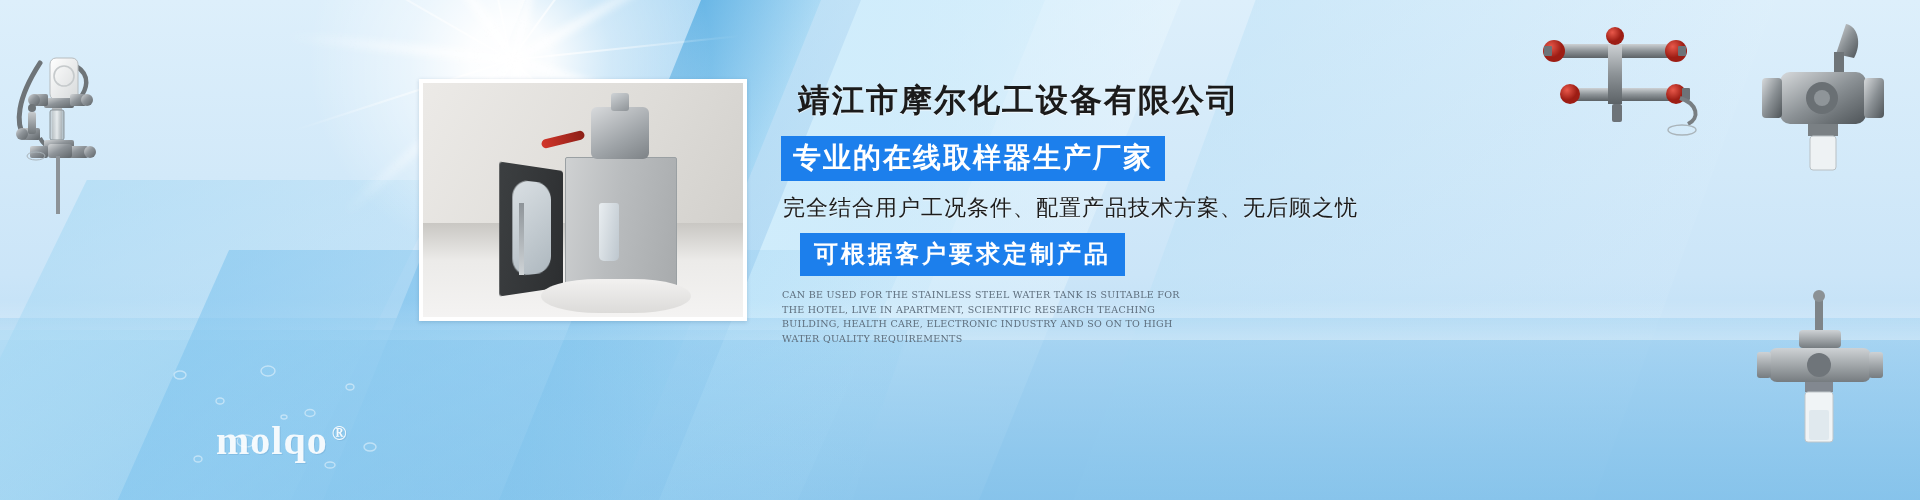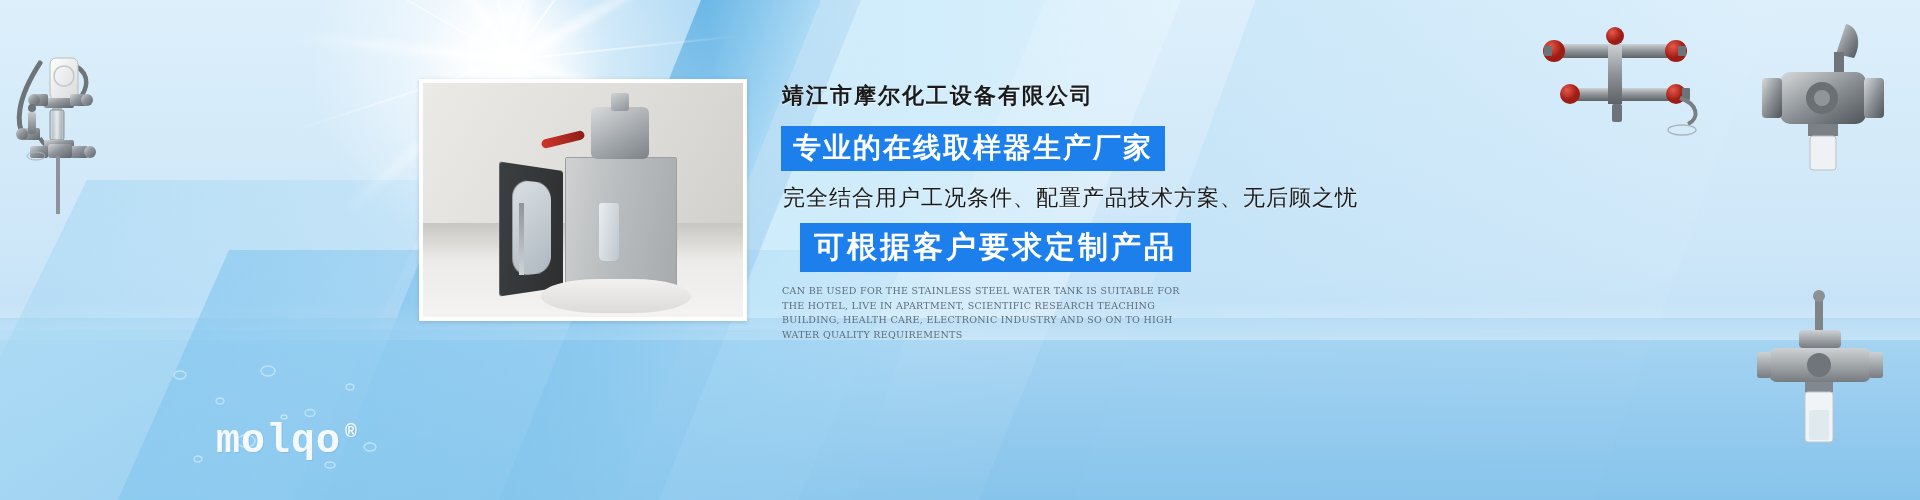--- a/index.html
+++ b/index.html
@@ -124,23 +124,23 @@
   
   .equip-left{position:absolute;left:10px;top:28px;width:180px;height:290px;}
   .equip-tr{position:absolute;right:200px;top:20px;width:190px;height:130px;}
   .equip-tr2{position:absolute;right:20px;top:20px;width:150px;height:160px;}
   .equip-br{position:absolute;right:35px;bottom:40px;width:130px;height:170px;}
 
   
   .textblock{position:absolute;left:775px;top:70px;width:700px;}
   .company-title{
     font-family:"DejaVu Serif","Liberation Serif",serif;
-    font-size:22px;font-weight:700;color:#1b1b1b;
+    font-size:32px;font-weight:700;color:#1b1b1b;
     letter-spacing:2px;line-height:1;
-    margin:14px 0 0 7px;
+    margin:14px 0 0 23px;
     text-shadow:0 1px 1px rgba(255,255,255,.7);
     white-space:nowrap;
   }
   .headline-bar{
     display:inline-block;
     background:#1c7fec;
     color:#ffffff;
     font-size:28px;font-weight:700;
     letter-spacing:2px;line-height:1;
     padding:8px 12px 9px 12px;
@@ -152,38 +152,38 @@
     font-size:22px;color:#1d1d1d;font-weight:500;
     letter-spacing:1px;line-height:1;
     margin:16px 0 0 8px;
     white-space:nowrap;
     text-shadow:0 1px 1px rgba(255,255,255,.6);
     text-align:center;
   }
   .cta-bar{
     display:inline-block;
     background:#1c7fec;color:#fff;
-    font-size:30px;font-weight:700;letter-spacing:3px;line-height:1;
+    font-size:24px;font-weight:700;letter-spacing:3px;line-height:1;
     padding:9px 14px 10px 14px;
     margin:14px 0 0 25px;
     white-space:nowrap;
   }
   .eng-text{
     font-family:"DejaVu Serif","Liberation Serif",serif;
     font-size:9.5px;color:#5d6d7c;
     letter-spacing:.3px;line-height:1.55;
     width:420px;
     margin:12px 0 16px 7px;
     text-transform:uppercase;
   }
 
   
   .watermark{
     position:absolute;left:216px;bottom:36px;
-    font-family:Liberation Mono, monospace;
+    font-family:Liberation Serif, serif;
     font-size:40px;font-weight:700;color:#ffffff;
     letter-spacing:1px;
     opacity:.9;
     text-shadow:1px 1px 0 rgba(120,175,215,.55);
   }
   .watermark sup{font-size:20px;vertical-align:super;margin-left:4px;}
 </style>
 </head>
 <body>
 

